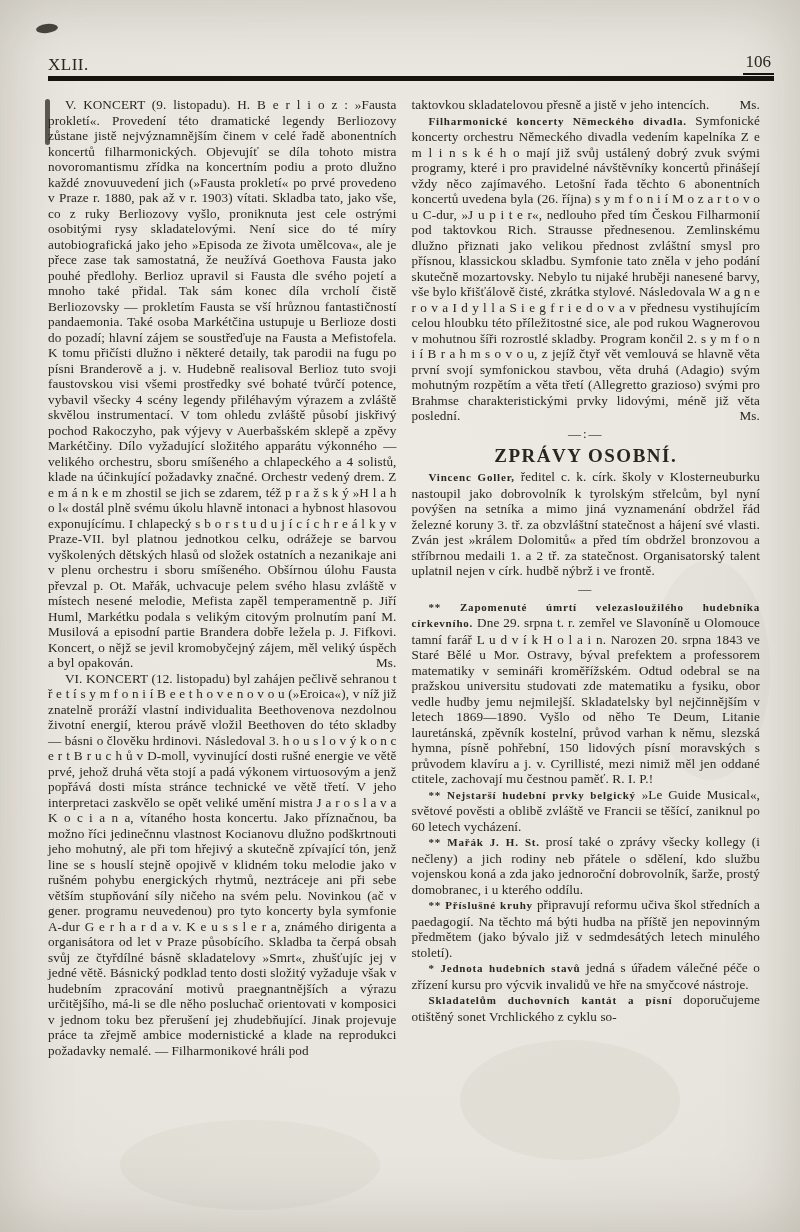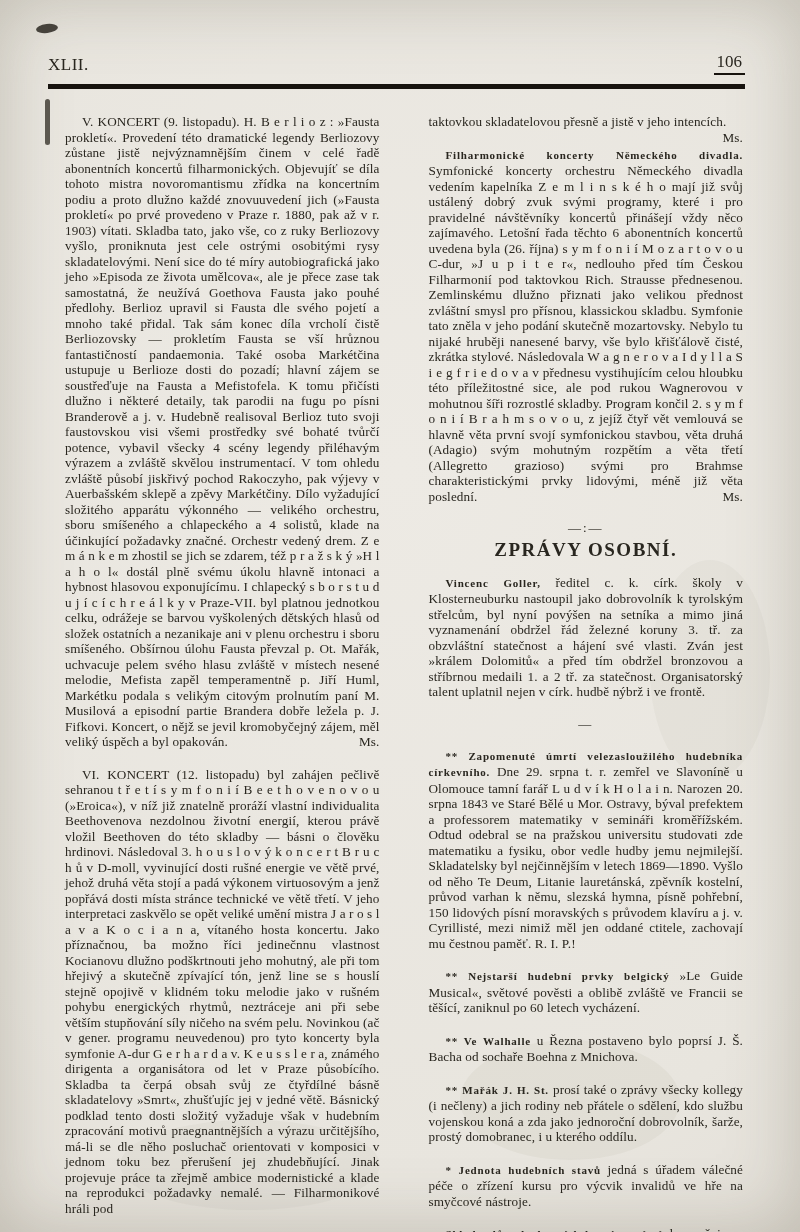--- a/index.html
+++ b/index.html
@@ -15,39 +15,39 @@
     color:#29261f;
   }
   
   .blot-a{position:absolute;left:36px;top:24px;width:22px;height:9px;background:#211d17;border-radius:50%;transform:rotate(-6deg);opacity:.8;}
   .blot-b{position:absolute;left:45px;top:99px;width:5px;height:46px;background:#2c2820;border-radius:3px;opacity:.75;}
   .stain-a{position:absolute;right:30px;top:560px;width:120px;height:220px;border-radius:50%;background:rgba(125,112,90,0.05);}
   .stain-b{position:absolute;left:120px;top:1120px;width:260px;height:90px;border-radius:50%;background:rgba(125,112,90,0.05);}
   .stain-c{position:absolute;right:120px;top:1040px;width:220px;height:120px;border-radius:50%;background:rgba(125,112,90,0.06);}
 
   .header{
-    position:absolute;left:48px;right:55px;top:52px;
+    position:absolute;left:48px;right:26px;top:52px;
     display:flex;align-items:flex-end;justify-content:space-between;
     border-bottom:5px solid #17130e;
-    padding-bottom:9px;
+    padding-bottom:1px;
   }
   .vol{font-size:17px;letter-spacing:0.5px;}
   .journal-title{
     position:absolute;left:0;right:0;bottom:7px;text-align:center;
     font-weight:bold;font-size:20px;letter-spacing:1px;
   }
   .pagenum{font-size:17px;border-bottom:2px solid #17130e;padding:0 3px 1px;}
 
   .cols{
     position:absolute;left:48px;right:40px;top:97px;bottom:20px;
     display:flex;gap:15px;
   }
   .col{flex:1;min-width:0;font-size:13.2px;line-height:15.5px;text-align:justify;letter-spacing:0.1px;}
   .col > *{clear:both;}
-  p.para{margin:17px;text-indent:17px;}
+  p.para{margin:0;text-indent:17px;}
   p.para.noindent{text-indent:0;}
   .lead{font-weight:bold;font-size:11px;letter-spacing:0.8px;}
   .sig{float:right;padding-left:6px;}
   .divider{text-align:center;margin:3px 0;font-size:13px;letter-spacing:2px;line-height:14px;}
   .heading{text-align:center;font-weight:bold;margin:7px 0 6px;}
   .heading.md{font-size:19px;letter-spacing:1.5px;}
   .heading.lg{font-size:21.5px;letter-spacing:1px;margin:10px 0 7px;}
 </style>
 </head>
 <body>
@@ -71,19 +71,19 @@
       </div>
     <div class="col">
         <p class="para noindent">taktovkou skladatelovou přesně a jistě v jeho intencích.<span class="sig">Ms.</span></p>
         <p class="para"><b class="lead">Filharmonické koncerty Německého divadla.</b> Symfonické koncerty orchestru Německého divadla vedením kapelníka Z e m l i n s k é h o mají již svůj ustálený dobrý zvuk svými programy, které i pro pravidelné návštěvníky koncertů přinášejí vždy něco zajímavého. Letošní řada těchto 6 abonentních koncertů uvedena byla (26. října) s y m f o n i í M o z a r t o v o u C-dur, »J u p i t e r«, nedlouho před tím Českou Filharmonií pod taktovkou Rich. Strausse přednesenou. Zemlinskému dlužno přiznati jako velikou přednost zvláštní smysl pro přísnou, klassickou skladbu. Symfonie tato zněla v jeho podání skutečně mozartovsky. Nebylo tu nijaké hruběji nanesené barvy, vše bylo křišťálově čisté, zkrátka stylové. Následovala W a g n e r o v a I d y l l a S i e g f r i e d o v a v přednesu vystihujícím celou hloubku této příležitostné sice, ale pod rukou Wagnerovou v mohutnou šíři rozrostlé skladby. Program končil 2. s y m f o n i í B r a h m s o v o u, z jejíž čtyř vět vemlouvá se hlavně věta první svojí symfonickou stavbou, věta druhá (Adagio) svým mohutným rozpětím a věta třetí (Allegretto grazioso) svými pro Brahmse charakteristickými prvky lidovými, méně již věta poslední.<span class="sig">Ms.</span></p>
         <div class="divider">—:—</div>
         <div class="heading md">ZPRÁVY OSOBNÍ.</div>
         <p class="para"><b class="lead">Vincenc Goller,</b> ředitel c. k. círk. školy v Klosterneuburku nastoupil jako dobrovolník k tyrolským střelcům, byl nyní povýšen na setníka a mimo jiná vyznamenání obdržel řád železné koruny 3. tř. za obzvláštní statečnost a hájení své vlasti. Zván jest »králem Dolomitů« a před tím obdržel bronzovou a stříbrnou medaili 1. a 2 tř. za statečnost. Organisatorský talent uplatnil nejen v círk. hudbě nýbrž i ve frontě.</p>
         <div class="divider">—</div>
         <p class="para"><b class="lead">** Zapomenuté úmrtí velezasloužilého hudebníka církevního.</b> Dne 29. srpna t. r. zemřel ve Slavoníně u Olomouce tamní farář L u d v í k H o l a i n. Narozen 20. srpna 1843 ve Staré Bělé u Mor. Ostravy, býval prefektem a professorem matematiky v semináři kroměřížském. Odtud odebral se na pražskou universitu studovati zde matematiku a fysiku, obor vedle hudby jemu nejmilejší. Skladatelsky byl nejčinnějším v letech 1869—1890. Vyšlo od něho Te Deum, Litanie lauretánská, zpěvník kostelní, průvod varhan k němu, slezská hymna, písně pohřební, 150 lidových písní moravských s průvodem klavíru a j. v. Cyrillisté, mezi nimiž měl jen oddané ctitele, zachovají mu čestnou paměť. R. I. P.!</p>
         <p class="para"><b class="lead">** Nejstarší hudební prvky belgický</b> »Le Guide Musical«, světové pověsti a oblibě zvláště ve Francii se těšící, zaniknul po 60 letech vycházení.</p>
-        <p class="para"><b class="lead">** Ve Walhalle</b> u Řezna postaveno bylo poprsí J. Š. Bacha od sochaře Boehna z Mnichova.</p>
         <p class="para"><b class="lead">** Mařák J. H. St.</b> prosí také o zprávy všecky kollegy (i nečleny) a jich rodiny neb přátele o sdělení, kdo službu vojenskou koná a zda jako jednoroční dobrovolník, šarže, prostý domobranec, i u kterého oddílu.</p>
+        <p class="para"><b class="lead">** Příslušné kruhy</b> připravují reformu učiva škol středních a paedagogií. Na těchto má býti hudba na příště jen nepovinným předmětem (jako bývalo již v sedmdesátých letech minulého století).</p>
         <p class="para"><b class="lead">* Jednota hudebních stavů</b> jedná s úřadem válečné péče o zřízení kursu pro výcvik invalidů ve hře na smyčcové nástroje.</p>
         <p class="para"><b class="lead">Skladatelům duchovních kantát a písní</b> doporučujeme otištěný sonet Vrchlického z cyklu so-</p>
       </div>
   </div>
 </div>
 
 </body></html>

